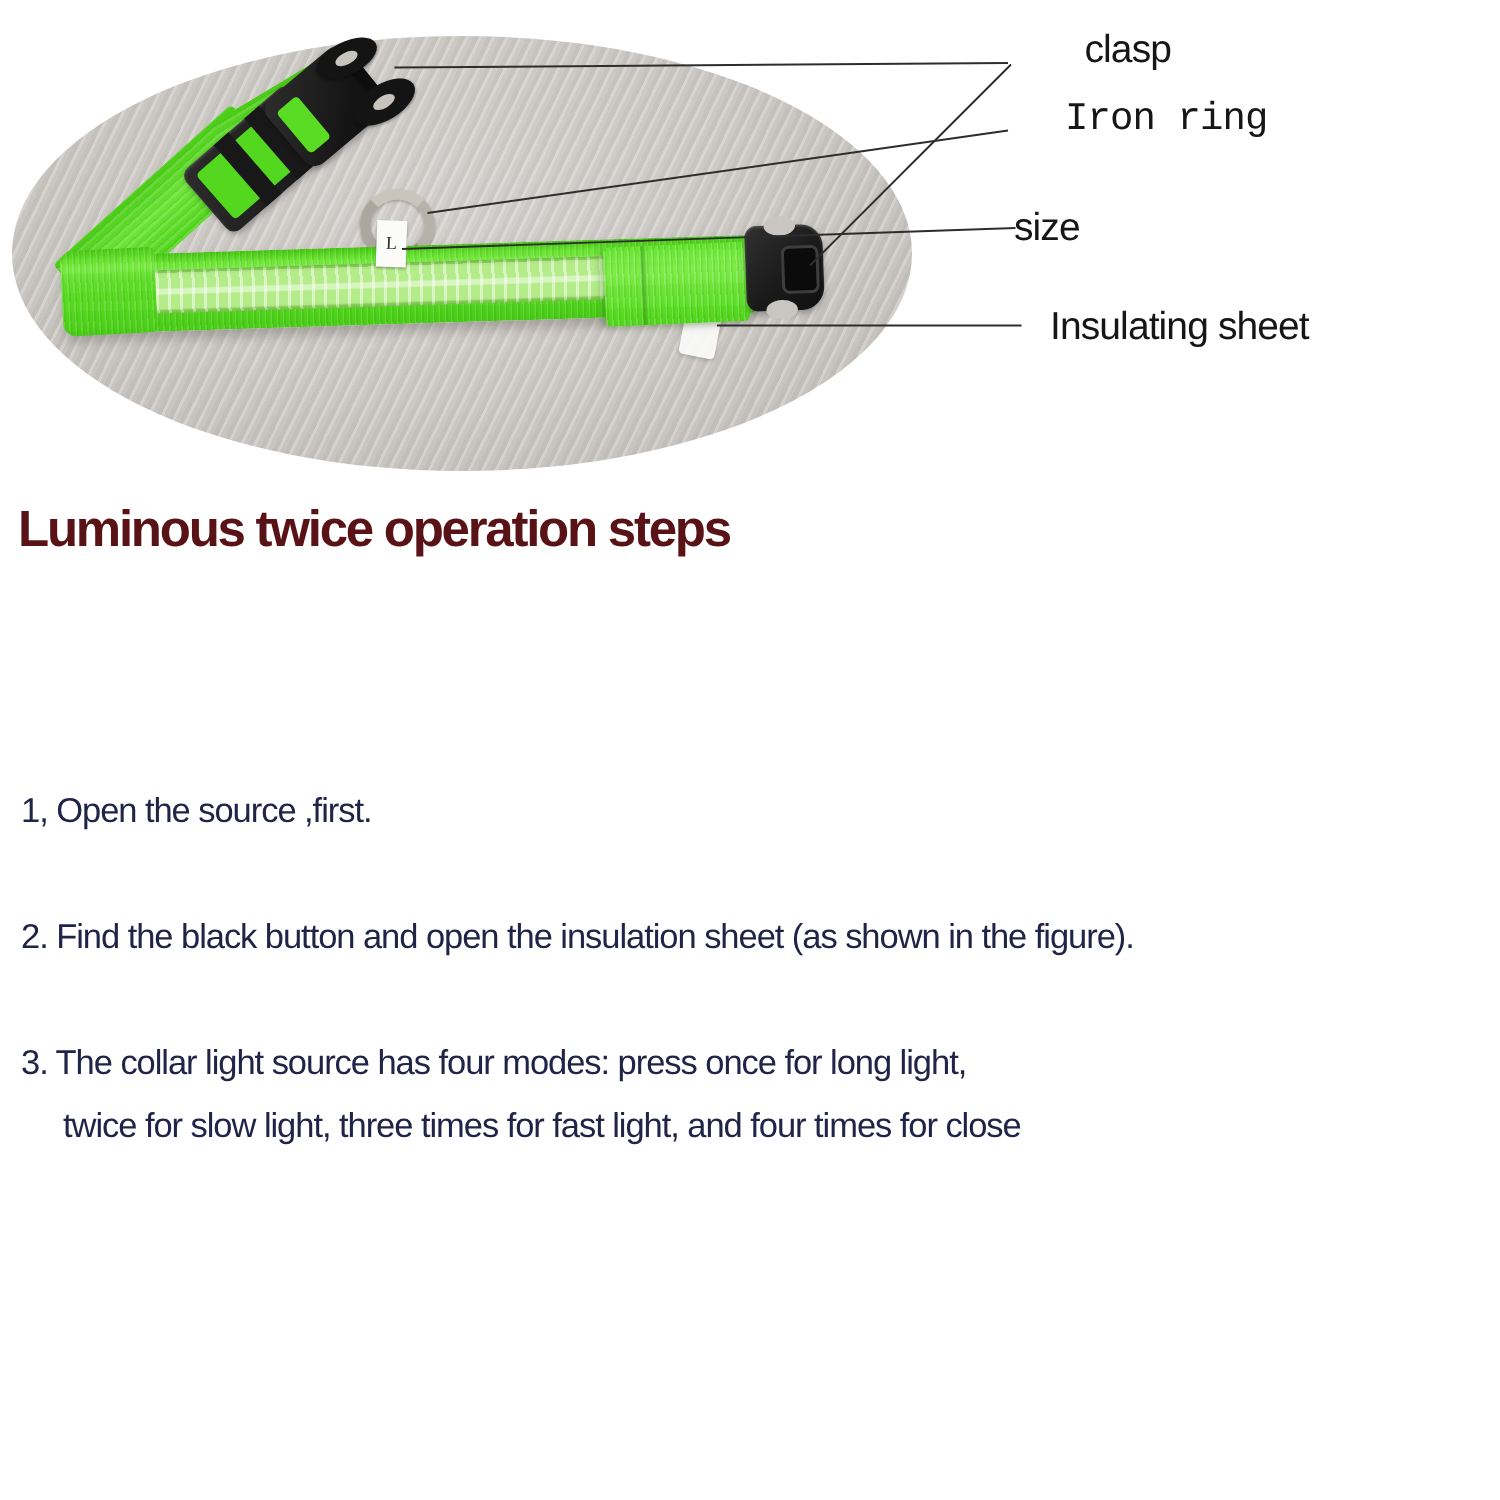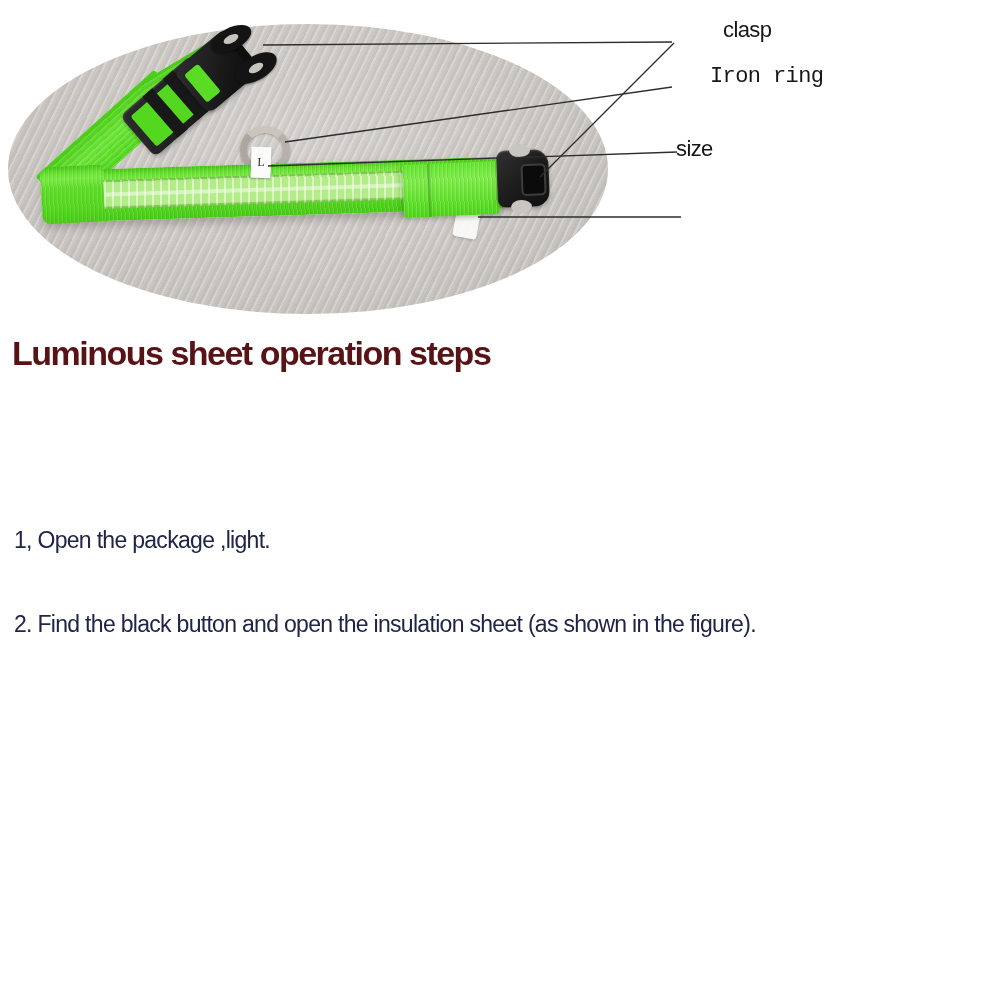--- a/index.html
+++ b/index.html
@@ -78,21 +78,21 @@
   .buckle .recess{position:absolute;left:24px;top:14px;width:21px;height:28px;border-radius:5px;
     background:#0b0b0b;border:2px solid #3d3d3d;}
 
   .size-tag{position:absolute;left:251px;top:147px;width:20px;height:31px;background:#fbfbf9;
     transform:rotate(2deg);display:flex;align-items:center;justify-content:center;
     font-family:"Liberation Serif",serif;font-size:12px;color:#2a2a2a;
     box-shadow:0 1px 2px rgba(0,0,0,.3);}
 
   .leaders{position:absolute;left:0;top:0;width:1000px;height:330px;pointer-events:none;}
 
-  .callout{position:absolute;color:#161616;font-size:22px;letter-spacing:-0.6px;white-space:nowrap;}
+  .callout{position:absolute;color:#161616;font-size:26px;letter-spacing:-0.6px;white-space:nowrap;}
   .lab-clasp{left:723px;top:17px;}
   .lab-ring{left:710px;top:64px;font-family:Liberation Mono, monospace;}
   .lab-size{left:676px;top:136px;}
   .lab-ins{left:700px;top:202px;}
 
   .title{position:absolute;left:12px;top:334px;margin:0;font-size:34px;font-weight:bold;
     letter-spacing:-1.5px;color:#591316;white-space:nowrap;}
   .step{position:absolute;color:#202447;font-size:23px;letter-spacing:-0.7px;white-space:nowrap;}
   .s1{left:14px;top:527px;} .s2{left:14px;top:611px;text-align:right;}
   .s3a{left:14px;top:695px;} .s3b{left:42px;top:737px;}
@@ -150,20 +150,23 @@
       <line x1="263" y1="45" x2="672" y2="42" stroke="#2d2d2d" stroke-width="1.3"></line>
       <line x1="540" y1="177" x2="674" y2="43" stroke="#2d2d2d" stroke-width="1.3"></line>
       <line x1="285" y1="142" x2="672" y2="87" stroke="#2d2d2d" stroke-width="1.3"></line>
       <line x1="268" y1="166" x2="677" y2="152" stroke="#2d2d2d" stroke-width="1.3"></line>
       <line x1="478" y1="217" x2="681" y2="217" stroke="#2d2d2d" stroke-width="1.3"></line>
     </svg>
 
     <div class="callout lab-clasp">clasp</div>
     <div class="callout lab-ring">Iron ring</div>
     <div class="callout lab-size">size</div>
+    <div class="callout lab-ins">Insulating sheet</div>
   </div>
 
-  <h1 class="title">Luminous sheet operation steps</h1>
+  <h1 class="title">Luminous twice operation steps</h1>
 
-  <div class="step s1">1, Open the package ,light.</div>
+  <div class="step s1">1, Open the source ,first.</div>
   <div class="step s2">2. Find the black button and open the insulation sheet (as shown in the figure).</div>
+  <div class="step s3a">3. The collar light source has four modes: press once for long light,</div>
+  <div class="step s3b">twice for slow light, three times for fast light, and four times for close</div>
 
 </div>
 
 </body></html>

